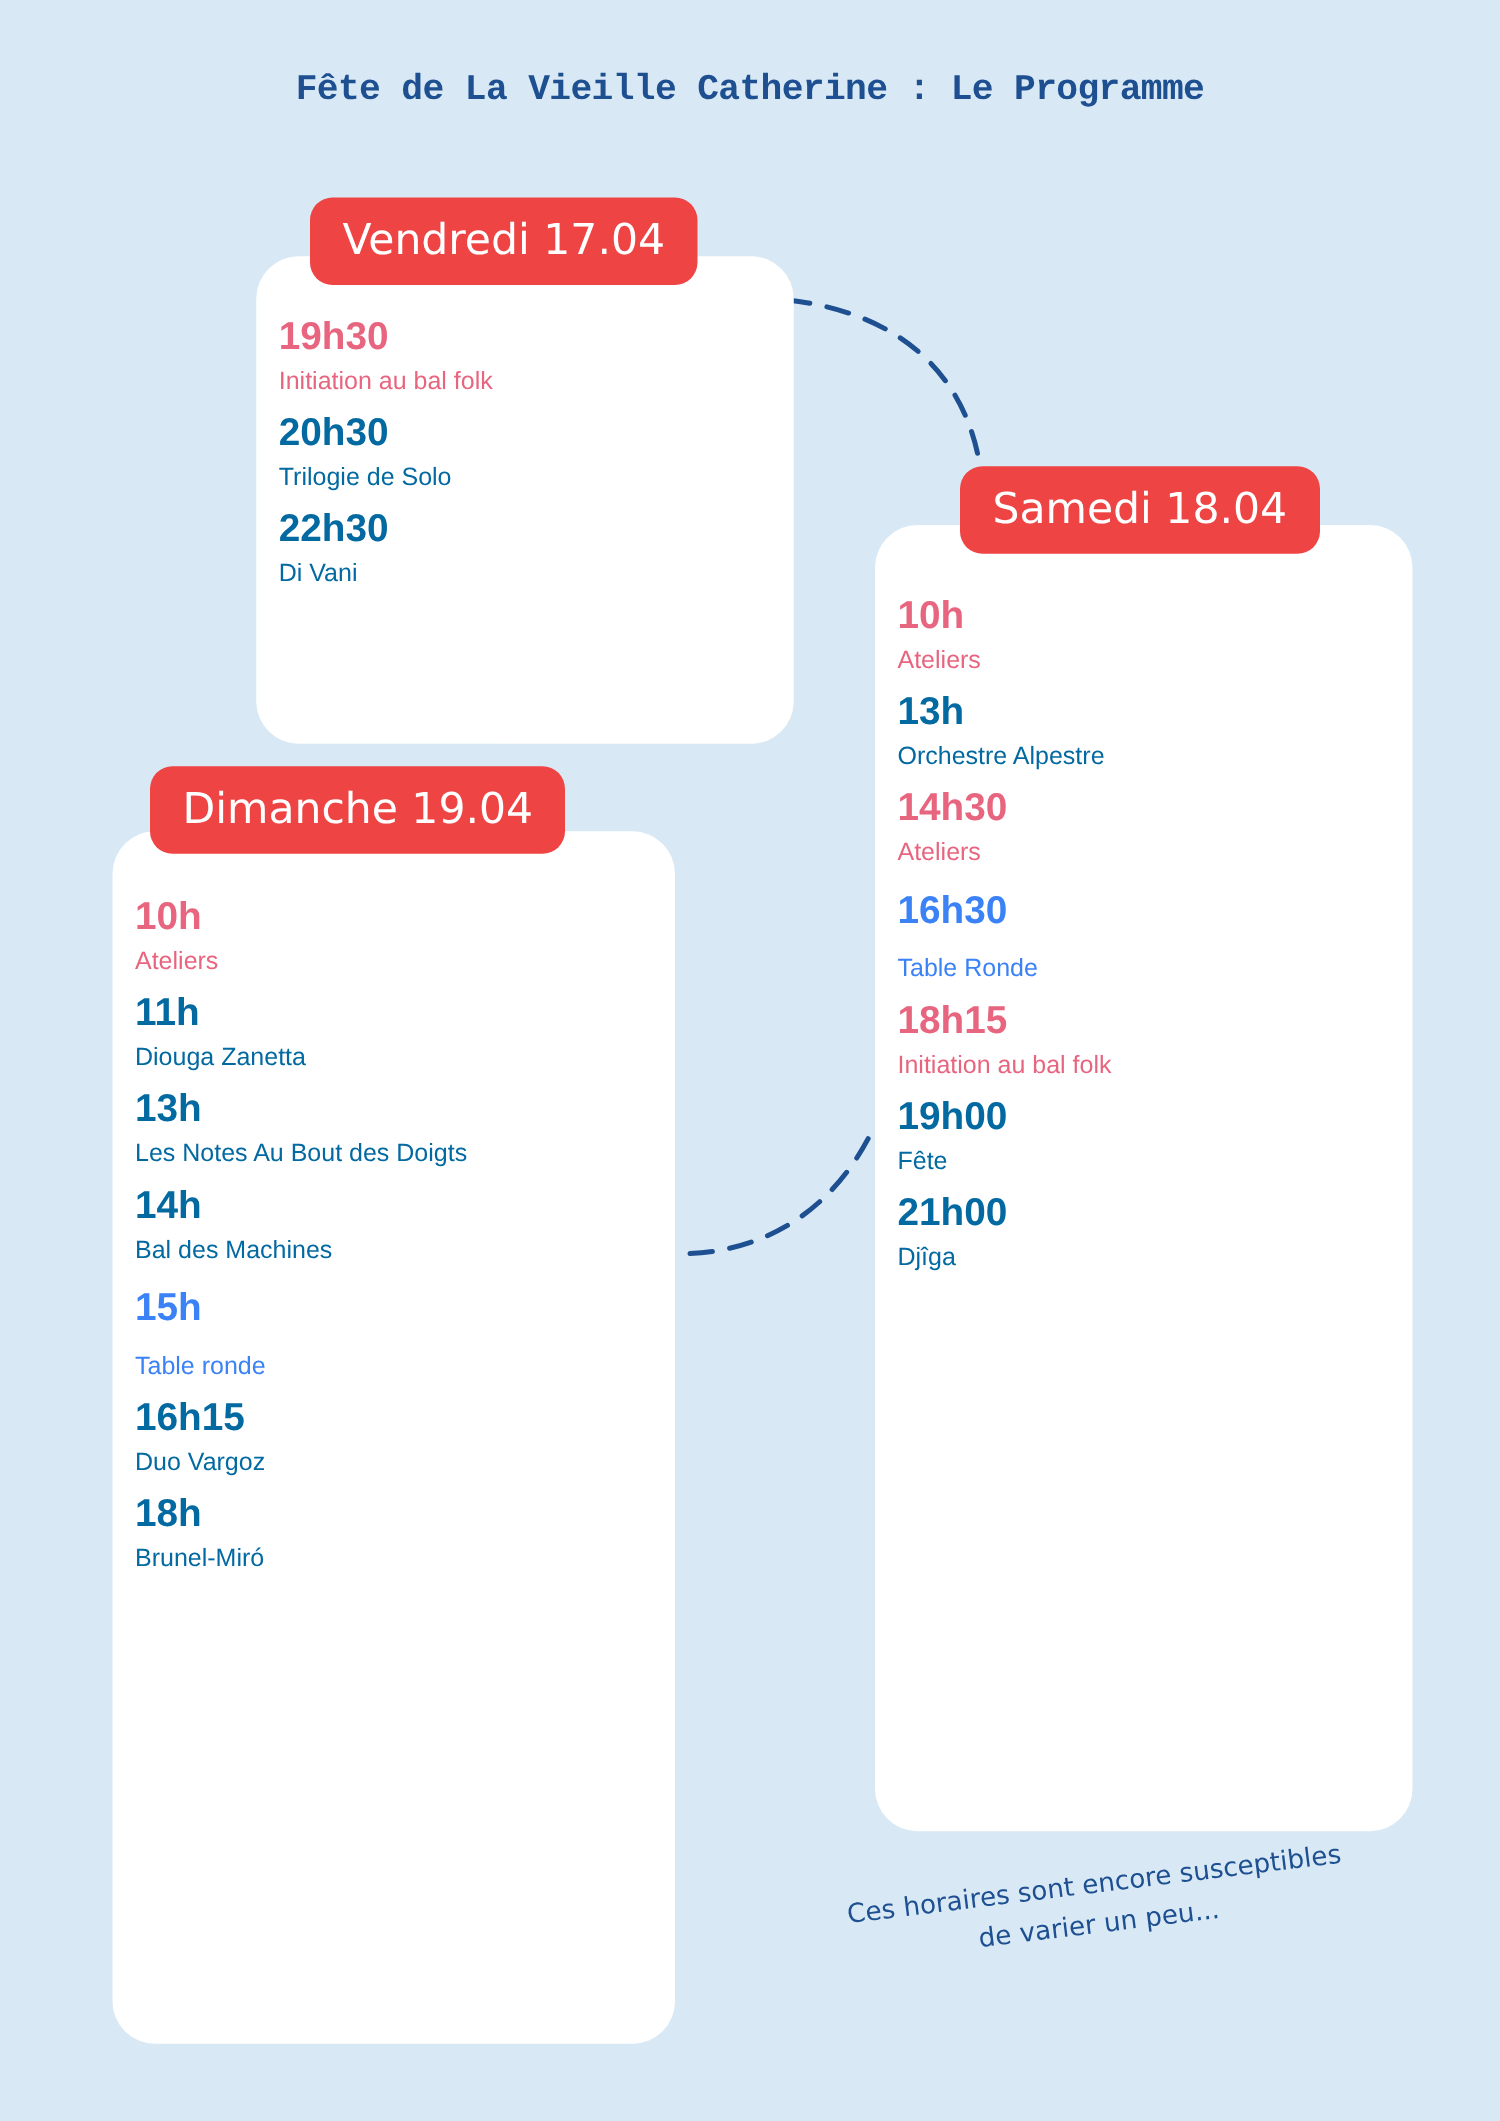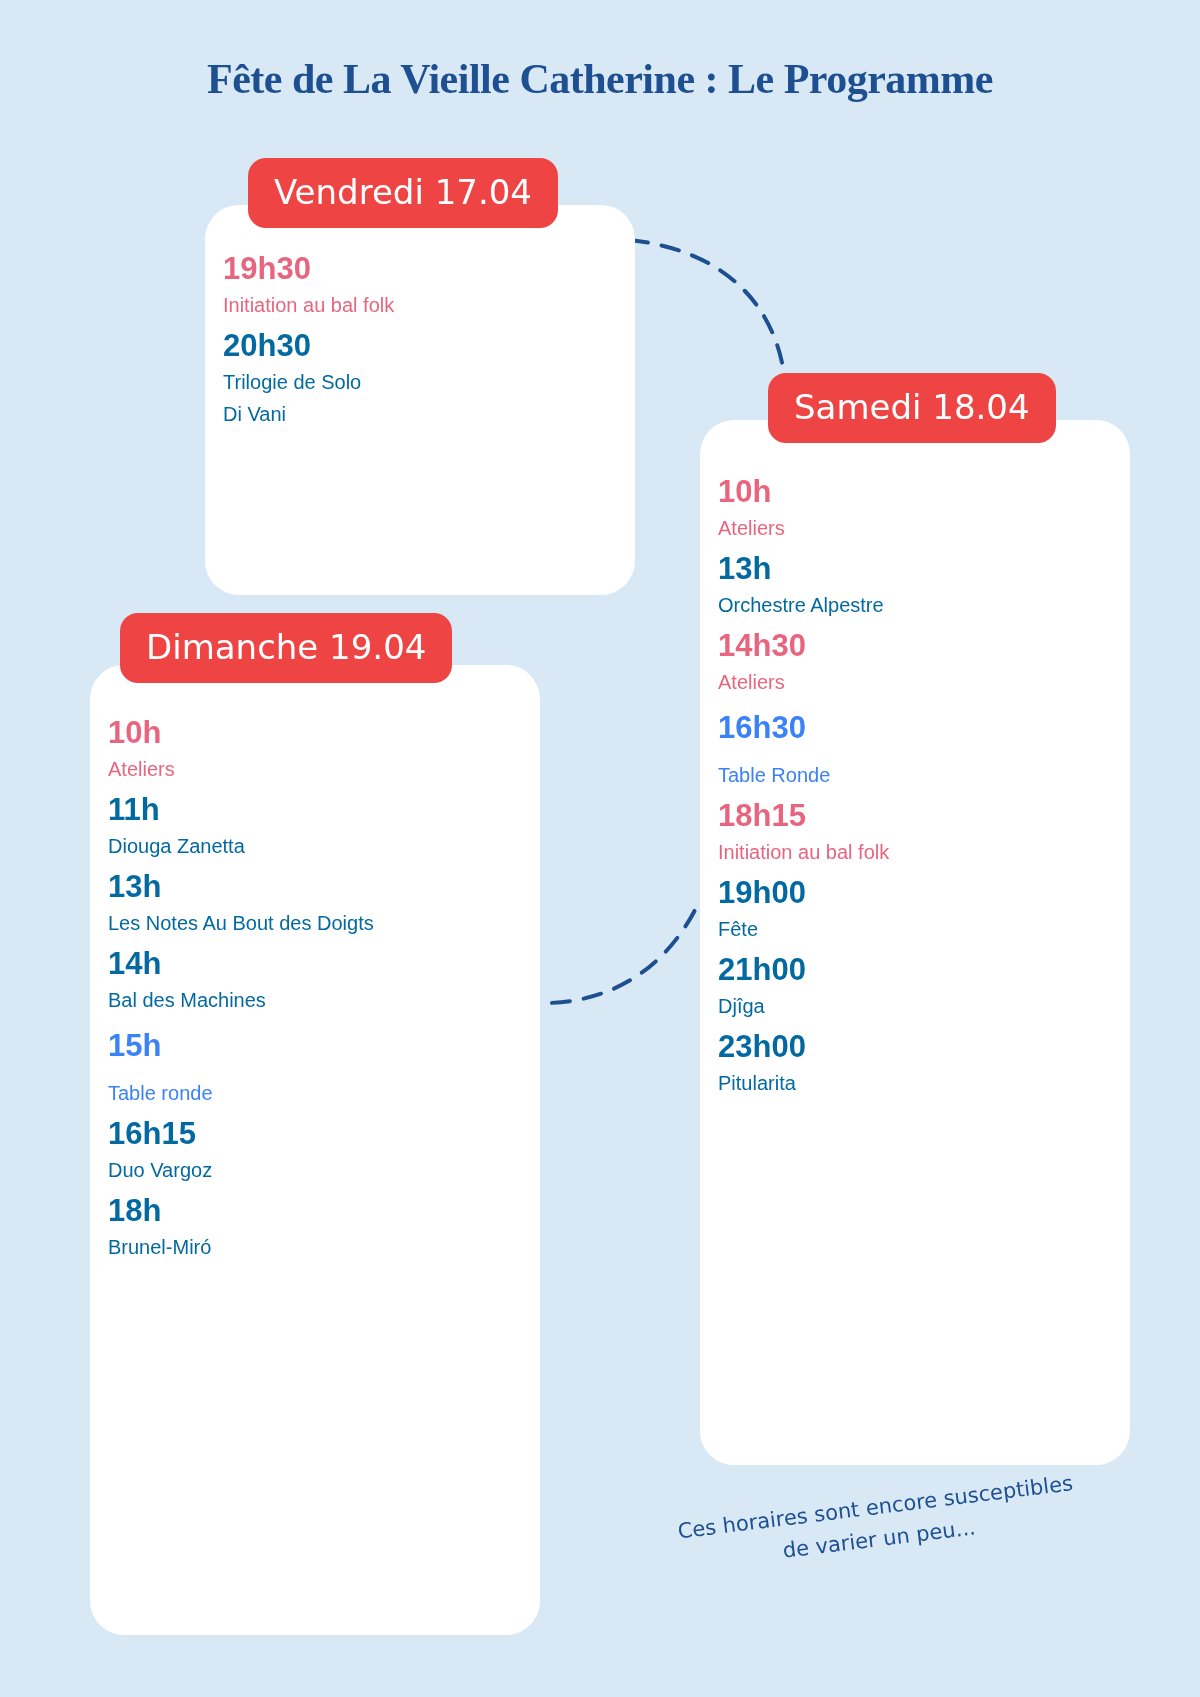--- a/index.html
+++ b/index.html
@@ -20,23 +20,23 @@
     width: 1200px;
     height: 1697px;
   }
 
   .title {
     position: absolute;
     top: 55px;
     left: 0;
     width: 1200px;
     text-align: center;
-    font-family: Liberation Serif, serif;
+    font-family: Liberation Mono, monospace;
     font-weight: bold;
-    font-size: 42px;
+    font-size: 29px;
     letter-spacing: -0.5px;
     color: #1d4f91;
   }
 
   
   .card {
     position: absolute;
     background: #ffffff;
     border-radius: 34px;
     box-sizing: border-box;
@@ -146,20 +146,21 @@
     <div class="items">
       <div class="slot">
         <span class="time c-pink">19h30</span>
         <span class="what c-pink">Initiation au bal folk</span>
       </div>
       <div class="slot">
         <span class="time c-blue">20h30</span>
         <span class="what c-blue">Trilogie de Solo</span>
       </div>
       <div class="slot">
+        <span class="time c-blue">22h30</span>
         <span class="what c-blue">Di Vani</span>
       </div>
     </div>
   </div>
   <div class="day-tab tab-vendredi">Vendredi 17.04</div>
 
   <div class="card card-samedi">
     <div class="items">
       <div class="slot">
         <span class="time c-pink">10h</span>
@@ -182,24 +183,20 @@
         <span class="what c-pink">Initiation au bal folk</span>
       </div>
       <div class="slot">
         <span class="time c-blue">19h00</span>
         <span class="what c-blue">Fête</span>
       </div>
       <div class="slot">
         <span class="time c-blue">21h00</span>
         <span class="what c-blue">Djîga</span>
       </div>
-      <div class="slot">
-        <span class="time c-blue">23h00</span>
-        <span class="what c-blue">Pitularita</span>
-      </div>
     </div>
   </div>
   <div class="day-tab tab-samedi">Samedi 18.04</div>
 
   <div class="card card-dimanche">
     <div class="items">
       <div class="slot">
         <span class="time c-pink">10h</span>
         <span class="what c-pink">Ateliers</span>
       </div>

